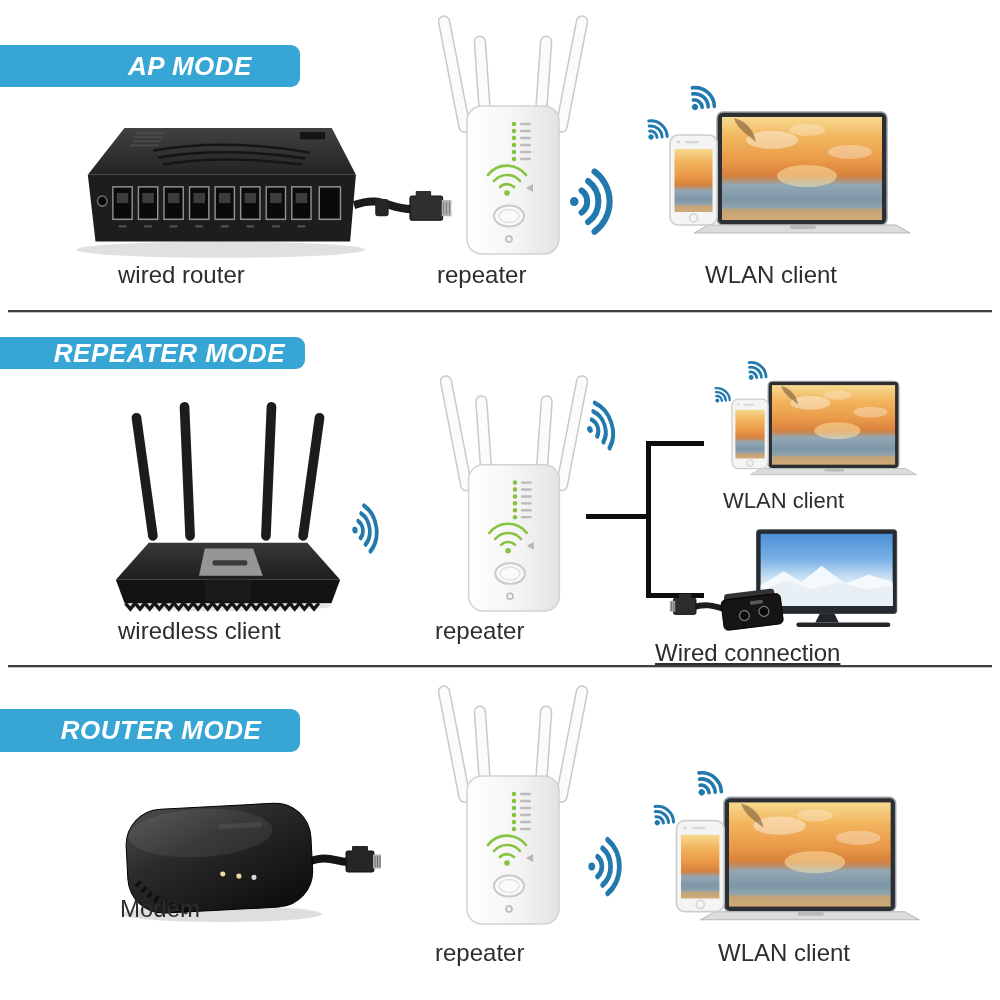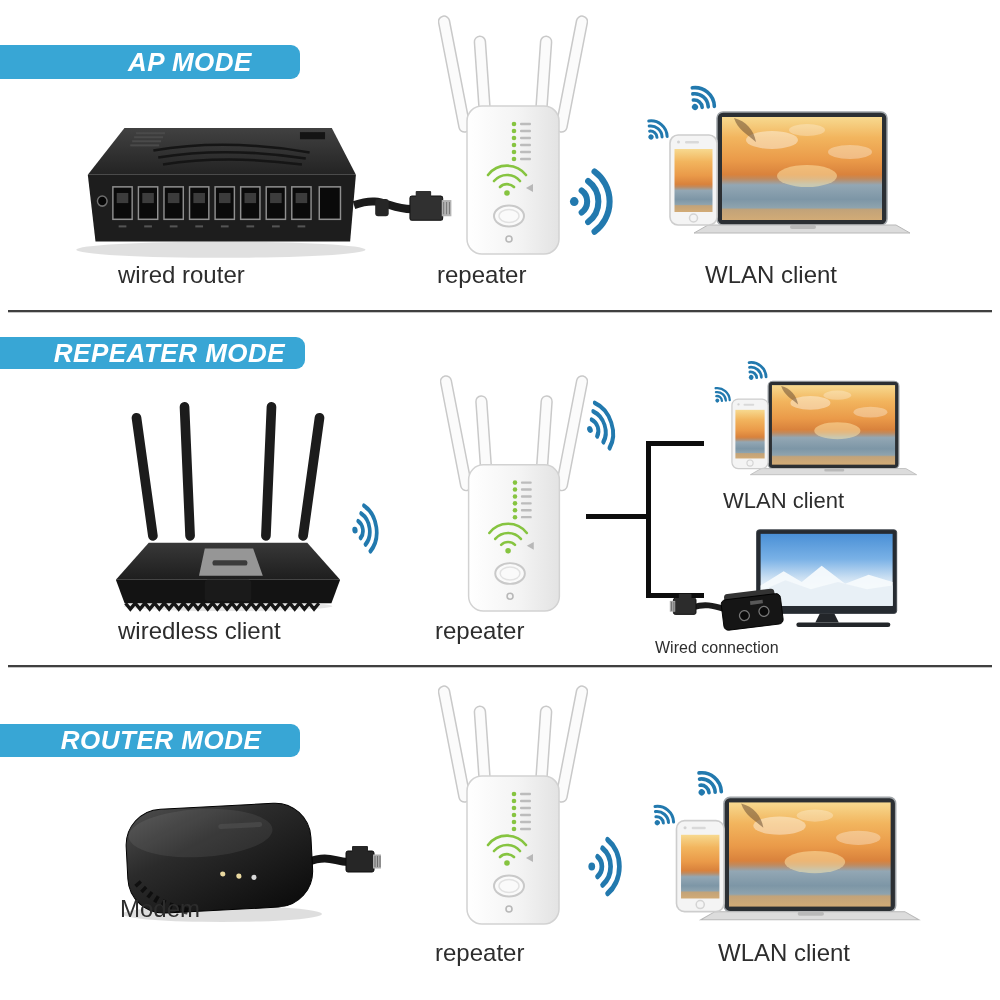--- a/index.html
+++ b/index.html
@@ -9,29 +9,29 @@
     overflow:hidden; font-family:"Liberation Sans", sans-serif;
   }
   .abs { position:absolute; }
   .banner {
     position:absolute; left:0; background:#38a6d5; color:#ffffff;
     font-weight:bold; font-style:italic; letter-spacing:.5px;
     display:flex; align-items:center; border-radius:0 9px 9px 0;
     font-size:26px;
   }
   .banner span { width:100%; text-align:center; white-space:nowrap; }
-  .banner-1 { top:45px;  width:300px; height:34px; padding-left:80px; }
+  .banner-1 { top:45px;  width:300px; height:42px; padding-left:80px; }
   .banner-2 { top:337px; width:305px; height:32px; padding-left:34px;align-items:flex-end; }
-  .banner-3 { top:724px; width:300px; height:33px; padding-left:22px; }
+  .banner-3 { top:709px; width:300px; height:43px; padding-left:22px; }
   .label {
     position:absolute; text-align:left; color:#2d2d2d; font-size:24px;
     white-space:nowrap;
   }
   .label.md { font-size:22px; }
-  .label.sm { font-size:16px; }
+  .label.sm { font-size:24px;text-decoration:underline; }
   .divider {
     position:absolute; left:8px; width:984px; height:2px; background:#3f3f3f;
     box-shadow:0 1px 0 rgba(150,150,150,.55);
   }
   .bracket { position:absolute; background:#0d0d0d; }
   .rot-n8  { transform:rotate(-8deg); }
   .rot-n18 { transform:rotate(-18deg); }
 </style>
 </head>
 <body>

